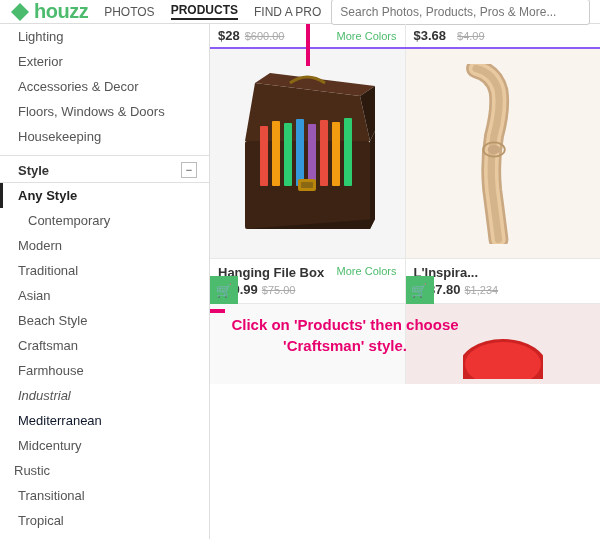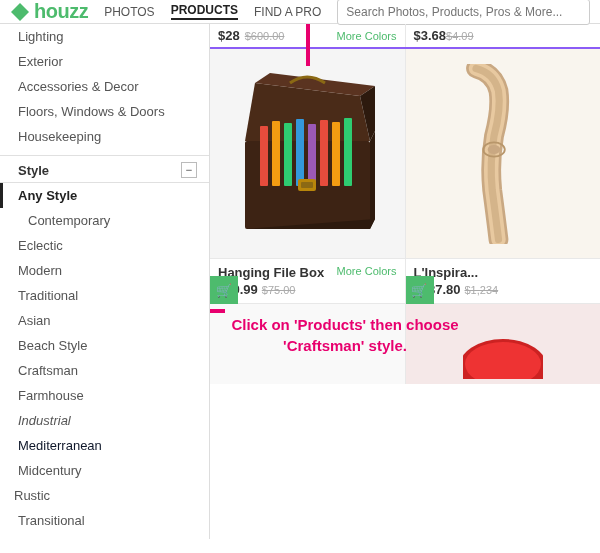--- a/index.html
+++ b/index.html
@@ -10,21 +10,21 @@
 
 <div style="display:flex;align-items:center;height:24px;border-bottom:1px solid #ddd;padding:0 10px;background:#fff;">
   <div style="display:flex;align-items:center;margin-right:16px;cursor:pointer;">
     <div style="width:20px;height:20px;margin-right:4px;">
       <svg width="20" height="20" viewBox="0 0 20 20">
         <polygon points="10,1 19,10 10,19 1,10" fill="#4dbb6d"></polygon>
       </svg>
     </div>
     <span style="font-size:20px;font-weight:bold;color:#4dbb6d;letter-spacing:-0.5px;">houzz</span>
   </div>
-  <div style="display:flex;align-items:center;gap:16px;margin-right:16px;">
+  <div style="display:flex;align-items:center;gap:16px;margin-right:10px;">
     <a style="font-size:12px;color:#555;text-decoration:none;cursor:pointer;">PHOTOS</a>
     <a style="font-size:12px;color:#222;font-weight:bold;text-decoration:none;border-bottom:2px solid #222;cursor:pointer;padding-bottom:1px;">PRODUCTS</a>
     <a style="font-size:12px;color:#555;text-decoration:none;cursor:pointer;">FIND A PRO</a>
   </div>
   <input type="text" style="flex: 1 1 0%; height: 26px; border: 1px solid rgb(204, 204, 204); border-radius: 3px; padding: 0px 8px; font-size: 12px; color: rgb(170, 170, 170);" placeholder="Search Photos, Products, Pros &amp; More...">
 </div>
 
 <div style="display:flex;height:515px;">
 
   <div style="width:210px;min-width:210px;border-right:1px solid #ddd;overflow-y:auto;background:#fff;">
@@ -35,21 +35,20 @@
     <div style="padding:5px 18px;font-size:13px;color:#555;cursor:pointer;">Floors, Windows &amp; Doors</div>
     <div style="padding:5px 18px;font-size:13px;color:#555;cursor:pointer;">Housekeeping</div>
 
     <div style="margin-top:6px;">
       <div style="display:flex;align-items:center;justify-content:space-between;padding:6px 12px 4px 18px;font-size:13px;font-weight:bold;color:#333;border-top:1px solid #e0e0e0;border-bottom:1px solid #e0e0e0;">
         <span>Style</span>
         <div style="width:16px;height:16px;border:1px solid #bbb;display:flex;align-items:center;justify-content:center;font-size:11px;color:#888;cursor:pointer;">−</div>
       </div>
       <div style="padding:5px 15px;font-size:13px;font-weight:bold;color:#222;border-left:3px solid #222;cursor:pointer;">Any Style</div>
       <div style="padding:5px 28px;font-size:13px;color:#555;cursor:pointer;">Contemporary</div>
-      <div style="padding:5px 18px;font-size:13px;color:#555;cursor:pointer;">Eclectic</div>
       <div style="padding:5px 18px;font-size:13px;color:#555;cursor:pointer;">Modern</div>
       <div style="padding:5px 18px;font-size:13px;color:#555;cursor:pointer;">Traditional</div>
       <div style="padding:5px 18px;font-size:13px;color:#555;cursor:pointer;">Asian</div>
       <div style="padding:5px 18px;font-size:13px;color:#555;cursor:pointer;">Beach Style</div>
       <div style="padding:5px 18px;font-size:13px;color:#555;cursor:pointer;">Craftsman</div>
       <div style="padding:5px 18px;font-size:13px;color:#555;cursor:pointer;">Farmhouse</div>
       <div style="padding:5px 18px;font-size:13px;color:#555;cursor:pointer;font-style:italic;">Industrial</div>
       <div style="padding:5px 18px;font-size:13px;color:#0f172a;cursor:pointer;">Mediterranean</div>
       <div style="padding:5px 18px;font-size:13px;color:#555;cursor:pointer;">Midcentury</div>
       <div style="padding:5px 14px;font-size:13px;color:#555;cursor:pointer;">Rustic</div>
@@ -64,21 +63,21 @@
     <div style="display:flex;border-bottom:2px solid #8b5cf6;align-items:flex-end;">
       <div style="flex:1;padding:4px 8px;display:flex;align-items:center;justify-content:space-between;border-right:1px solid #e8e8e8;">
         <div style="display:flex;align-items:center;">
           <span style="font-size:13px;font-weight:bold;color:#333;">$28</span>
           <span style="font-size:11px;color:#aaa;text-decoration:line-through;margin-left:5px;">$600.00</span>
         </div>
         <span style="font-size:11px;color:#4dbb6d;cursor:pointer;">More Colors</span>
       </div>
       <div style="flex:1;padding:4px 8px;display:flex;align-items:center;">
         <span style="font-size:13px;font-weight:bold;color:#333;">$3.68</span>
-        <span style="font-size:11px;color:#aaa;text-decoration:line-through;margin-left:0;">$4.09</span>
+        <span style="font-size:11px;color:#aaa;text-decoration:line-through;margin-left:11px;">$4.09</span>
       </div>
     </div>
 
     <div style="display:flex;height:210px;border-bottom:1px solid #e8e8e8;">
 
       <div style="flex:1;border-right:1px solid #e8e8e8;padding:8px;display:flex;align-items:center;justify-content:center;background:#f5f5f5;position:relative;">
 
         <svg width="155" height="165" viewBox="0 0 155 165">
 
           <rect x="15" y="70" width="125" height="88" rx="2" fill="#3d2314"></rect>

